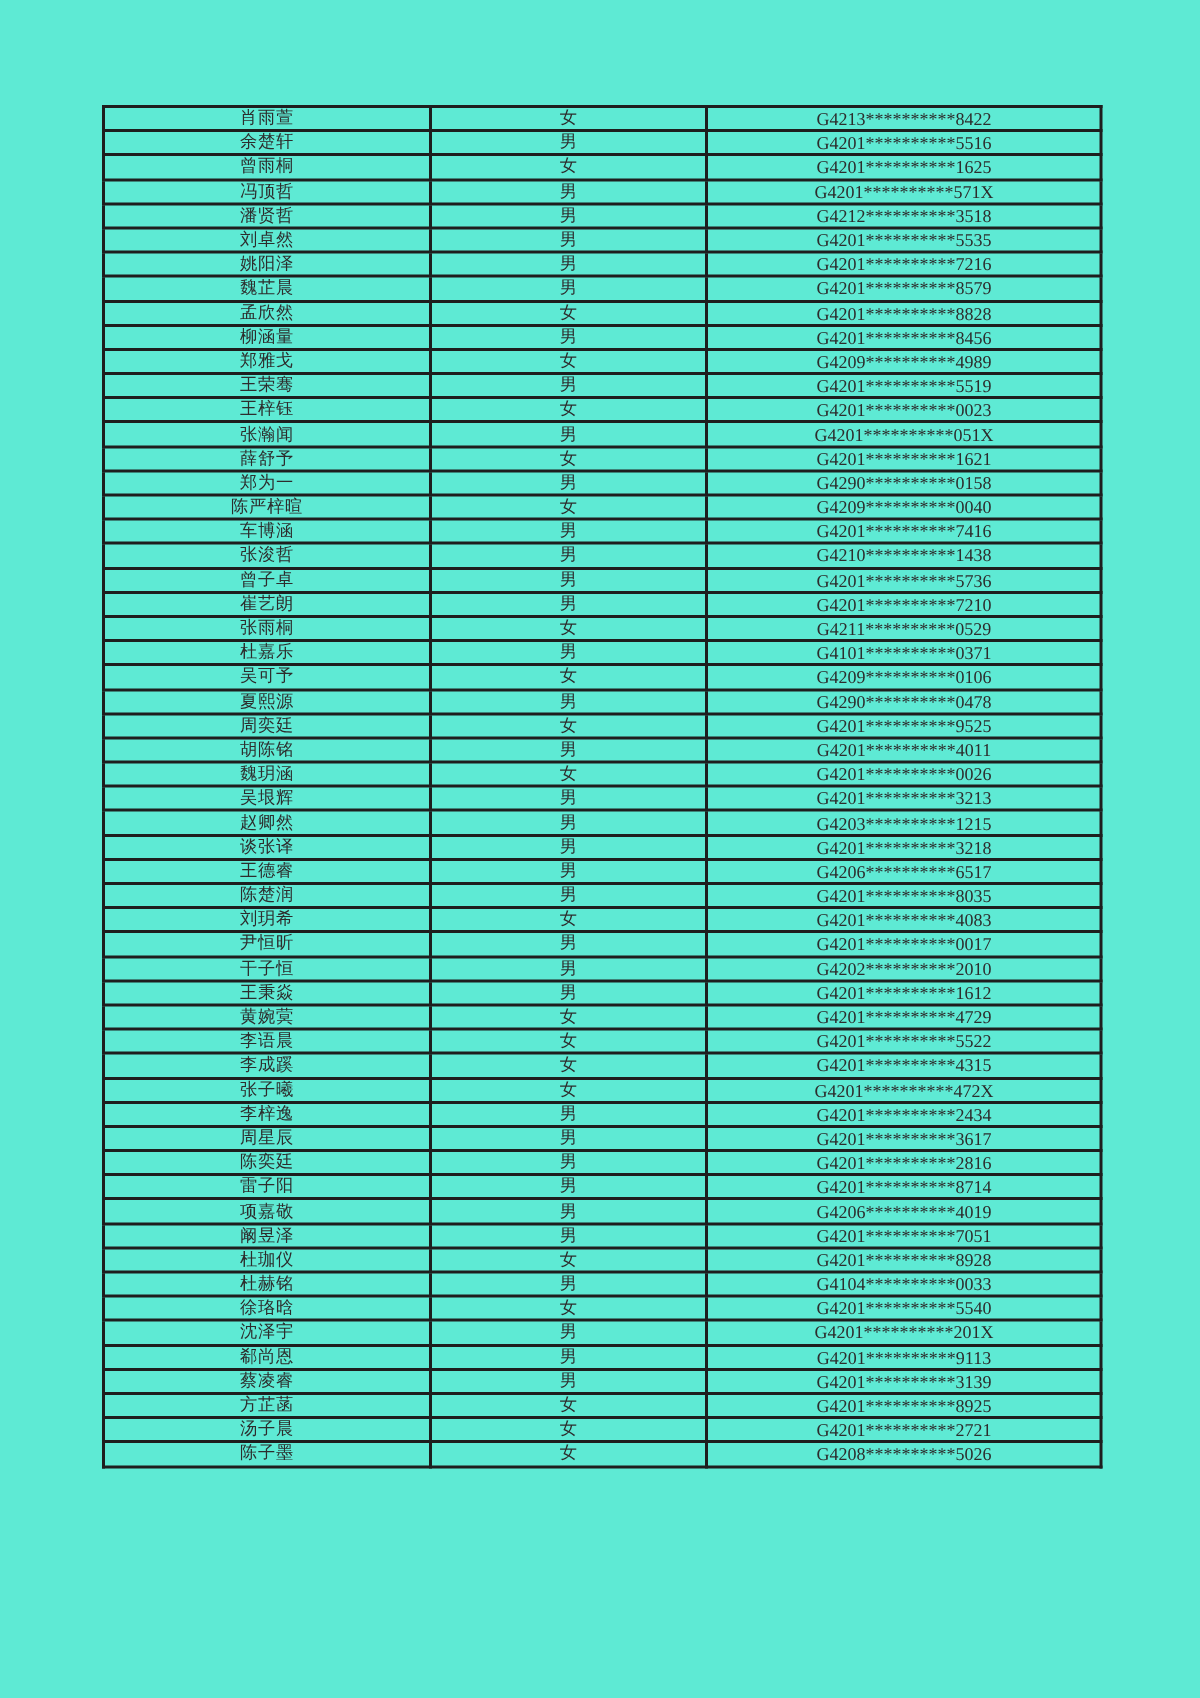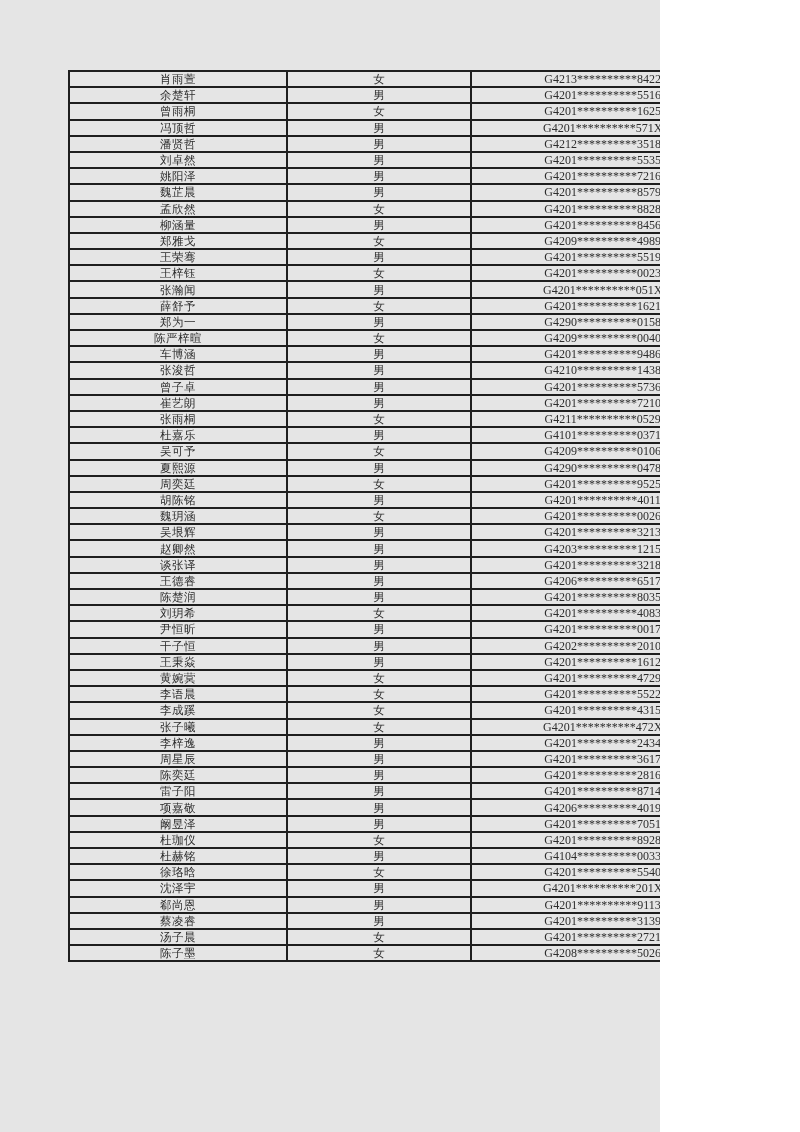--- a/index.html
+++ b/index.html
@@ -2,23 +2,23 @@
 <html><head>
 <meta charset="utf-8">
 <style>
   html, body {
     margin: 0;
     padding: 0;
     background: #ffffff;
   }
   .page {
     position: relative;
-    width: 660px;
+    width: 800px;
     height: 1132px;
-    background: #e5e5e5;
+    background: #5eead4;
     overflow: hidden;
     font-family: "Liberation Serif", "DejaVu Serif", serif;
   }
   table.roster {
     position: absolute;
     left: 68px;
     top: 70px;
     width: 667px;
     border-collapse: collapse;
     table-layout: fixed;
@@ -137,21 +137,21 @@
           <td class="id">G4290**********0158</td>
         </tr>
         <tr>
           <td>陈严梓暄</td>
           <td>女</td>
           <td class="id">G4209**********0040</td>
         </tr>
         <tr>
           <td>车博涵</td>
           <td>男</td>
-          <td class="id">G4201**********9486</td>
+          <td class="id">G4201**********7416</td>
         </tr>
         <tr>
           <td>张浚哲</td>
           <td>男</td>
           <td class="id">G4210**********1438</td>
         </tr>
         <tr>
           <td>曾子卓</td>
           <td>男</td>
           <td class="id">G4201**********5736</td>
@@ -313,20 +313,25 @@
         </tr>
         <tr>
           <td>郗尚恩</td>
           <td>男</td>
           <td class="id">G4201**********9113</td>
         </tr>
         <tr>
           <td>蔡凌睿</td>
           <td>男</td>
           <td class="id">G4201**********3139</td>
+        </tr>
+        <tr>
+          <td>方芷菡</td>
+          <td>女</td>
+          <td class="id">G4201**********8925</td>
         </tr>
         <tr>
           <td>汤子晨</td>
           <td>女</td>
           <td class="id">G4201**********2721</td>
         </tr>
         <tr>
           <td>陈子墨</td>
           <td>女</td>
           <td class="id">G4208**********5026</td>

